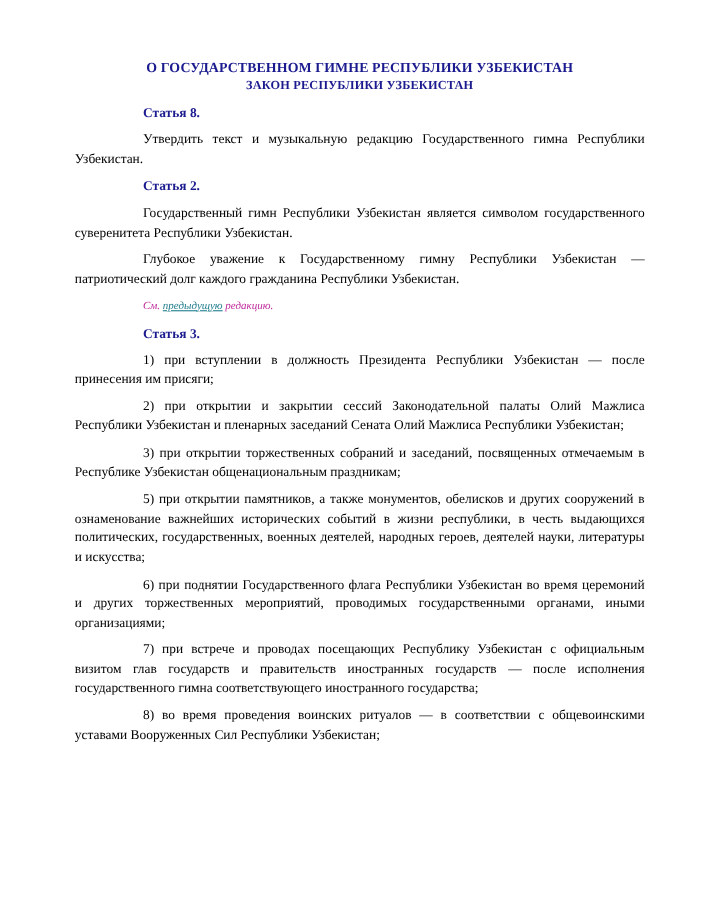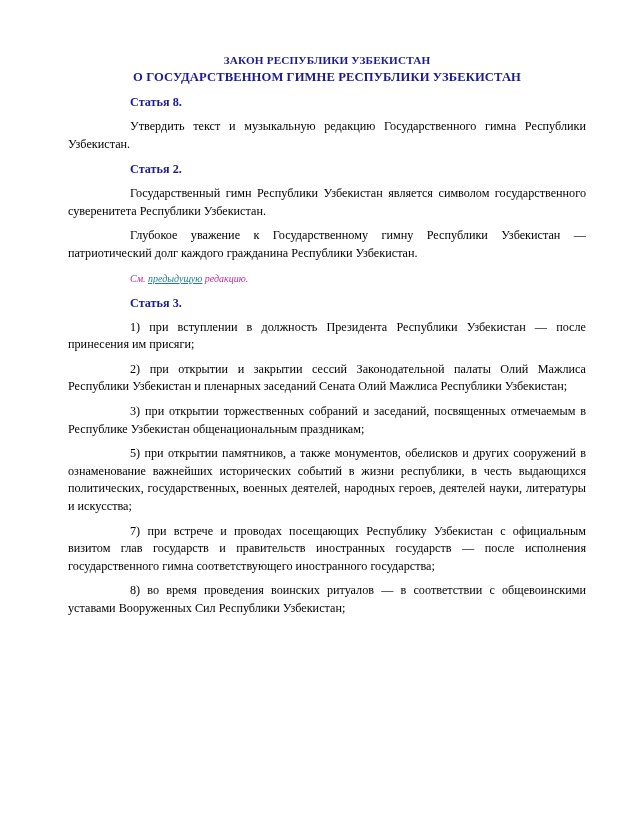--- a/index.html
+++ b/index.html
@@ -76,34 +76,35 @@
   .rev-note .tail {
     color: #c02a9b;
     font-style: italic;
   }
 </style>
 </head>
 <body>
 
 <div class="page">
 
+  <div class="doc-title line2">О ГОСУДАРСТВЕННОМ ГИМНЕ РЕСПУБЛИКИ УЗБЕКИСТАН</div>
   <div class="doc-title line1">ЗАКОН РЕСПУБЛИКИ УЗБЕКИСТАН</div>
-  <div class="doc-title line2">О ГОСУДАРСТВЕННОМ ГИМНЕ РЕСПУБЛИКИ УЗБЕКИСТАН</div>
 
   <div class="article-head">Статья 8.</div>
   <div class="body-par">Утвердить текст и музыкальную редакцию Государственного гимна Республики Узбекистан.</div>
 
   <div class="article-head">Статья 2.</div>
   <div class="body-par">Государственный гимн Республики Узбекистан является символом государственного суверенитета Республики Узбекистан.</div>
   <div class="body-par">Глубокое уважение к Государственному гимну Республики Узбекистан — патриотический долг каждого гражданина Республики Узбекистан.</div>
 
   <div class="rev-note"><span>См. </span><span class="lnk">предыдущую</span><span class="tail"> редакцию.</span></div>
 
   <div class="article-head">Статья 3.</div>
 
   <div class="list-par">1) при вступлении в должность Президента Республики Узбекистан — после принесения им присяги;</div>
   <div class="list-par">2) при открытии и закрытии сессий Законодательной палаты Олий Мажлиса Республики Узбекистан и пленарных заседаний Сената Олий Мажлиса Республики Узбекистан;</div>
   <div class="list-par">3) при открытии торжественных собраний и заседаний, посвященных отмечаемым в Республике Узбекистан общенациональным праздникам;</div>
   <div class="list-par">5) при открытии памятников, а также монументов, обелисков и других сооружений в ознаменование важнейших исторических событий в жизни республики, в честь выдающихся политических, государственных, военных деятелей, народных героев, деятелей науки, литературы и искусства;</div>
+  <div class="list-par">6) при поднятии Государственного флага Республики Узбекистан во время церемоний и других торжественных мероприятий, проводимых государственными органами, иными организациями;</div>
   <div class="list-par">7) при встрече и проводах посещающих Республику Узбекистан с официальным визитом глав государств и правительств иностранных государств — после исполнения государственного гимна соответствующего иностранного государства;</div>
   <div class="list-par">8) во время проведения воинских ритуалов — в соответствии с общевоинскими уставами Вооруженных Сил Республики Узбекистан;</div>
 
 </div>
 
 </body></html>

